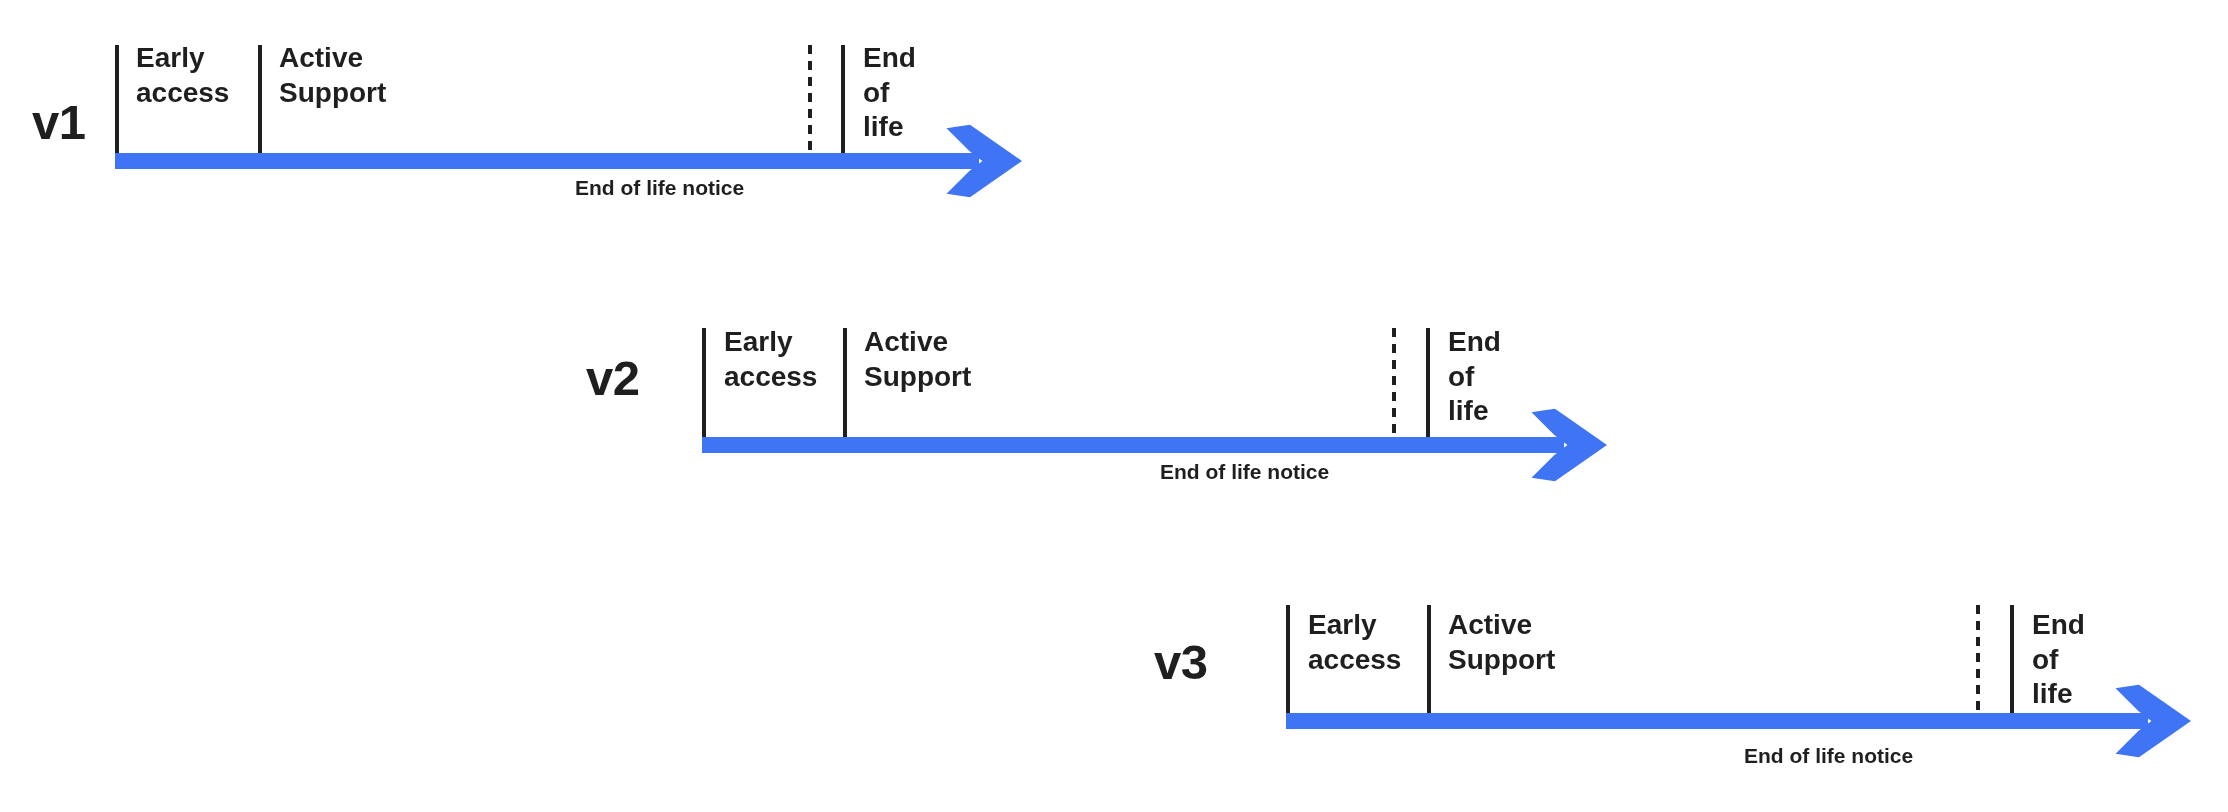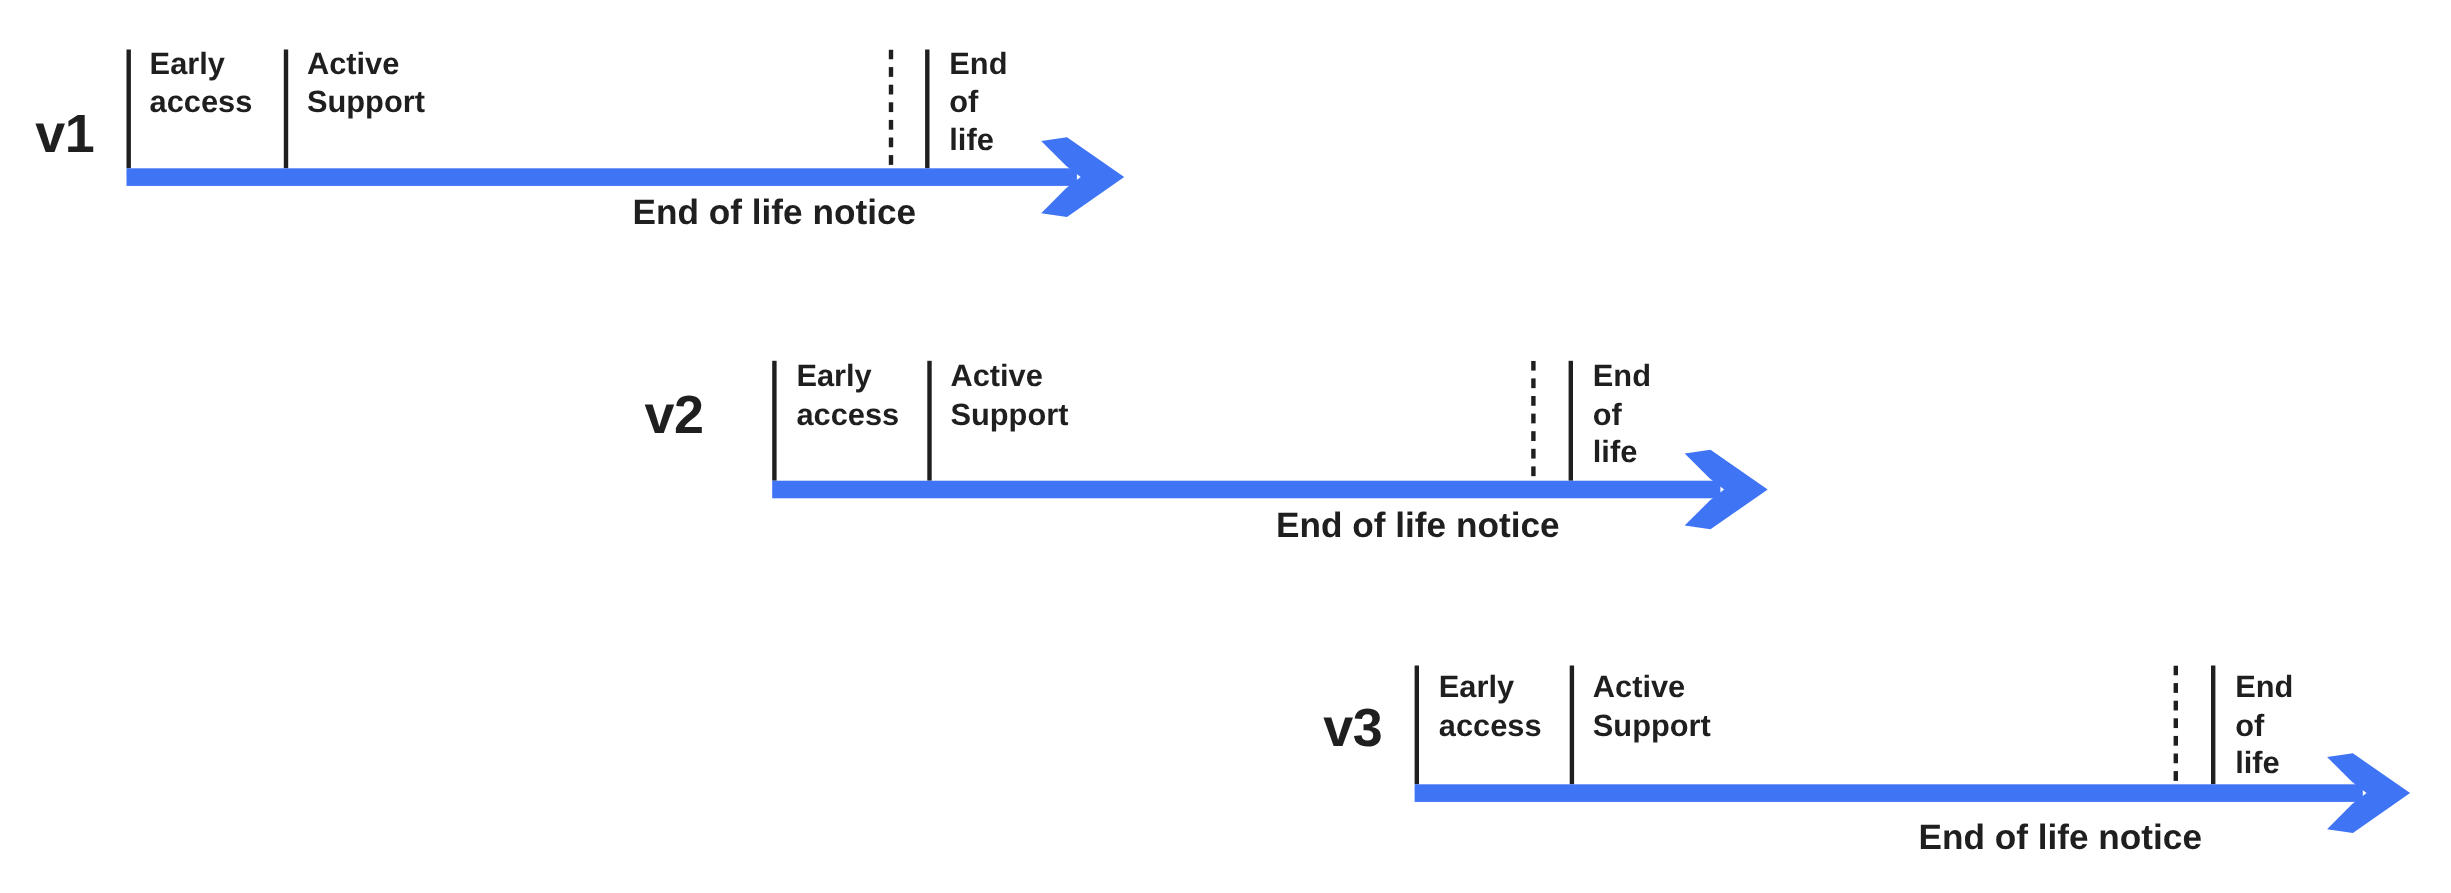--- a/index.html
+++ b/index.html
@@ -54,21 +54,21 @@
   .phase-label {
     position: absolute;
     font-size: 28px;
     font-weight: 700;
     color: #1f1f1f;
     line-height: 1.24;
     white-space: pre-line;
   }
   .notice-label {
     position: absolute;
-    font-size: 32px;
+    font-size: 21px;
     font-weight: 700;
     color: #1f1f1f;
     line-height: 1;
     white-space: nowrap;
   }
   .arrow-svg {
     position: absolute;
     display: block;
     overflow: visible;
   }
@@ -103,21 +103,21 @@
       <div class="divider-dashed" style="left: 1392px; top: 328px; height: 109px;"></div>
       <div class="divider" style="left: 1426px; top: 328px; height: 109px;"></div>
       <div class="phase-label" style="left: 1448px; top: 325px;">End of life</div>
       <svg class="arrow-svg" width="898" height="62" viewBox="0 0 898 62" style="left: 702px; top: 414px;">
         <rect x="0" y="23" width="862" height="16" fill="#3f74f5"></rect>
         <path d="M 838 1 L 852 -1 L 898 31 L 852 63 L 838 61 L 855 44 L 872 31 L 855 18 Z" fill="#3f74f5" stroke="#3f74f5" stroke-width="8" stroke-linejoin="miter"></path>
       </svg>
       <div class="notice-label" style="left: 1160px; top: 461px;">End of life notice</div>
     </div>
     <div class="timeline-row">
-      <div class="version-label" style="left: 1203px; top: 638px;">v3</div>
+      <div class="version-label" style="left: 1154px; top: 638px;">v3</div>
       <div class="divider" style="left: 1286px; top: 605px; height: 108px;"></div>
       <div class="phase-label" style="left: 1308px; top: 608px;">Early
 access</div>
       <div class="divider" style="left: 1427px; top: 605px; height: 108px;"></div>
       <div class="phase-label" style="left: 1448px; top: 608px;">Active Support</div>
       <div class="divider-dashed" style="left: 1976px; top: 605px; height: 108px;"></div>
       <div class="divider" style="left: 2010px; top: 605px; height: 108px;"></div>
       <div class="phase-label" style="left: 2032px; top: 608px;">End of life</div>
       <svg class="arrow-svg" width="898" height="62" viewBox="0 0 898 62" style="left: 1286px; top: 690px;">
         <rect x="0" y="23" width="862" height="16" fill="#3f74f5"></rect>

